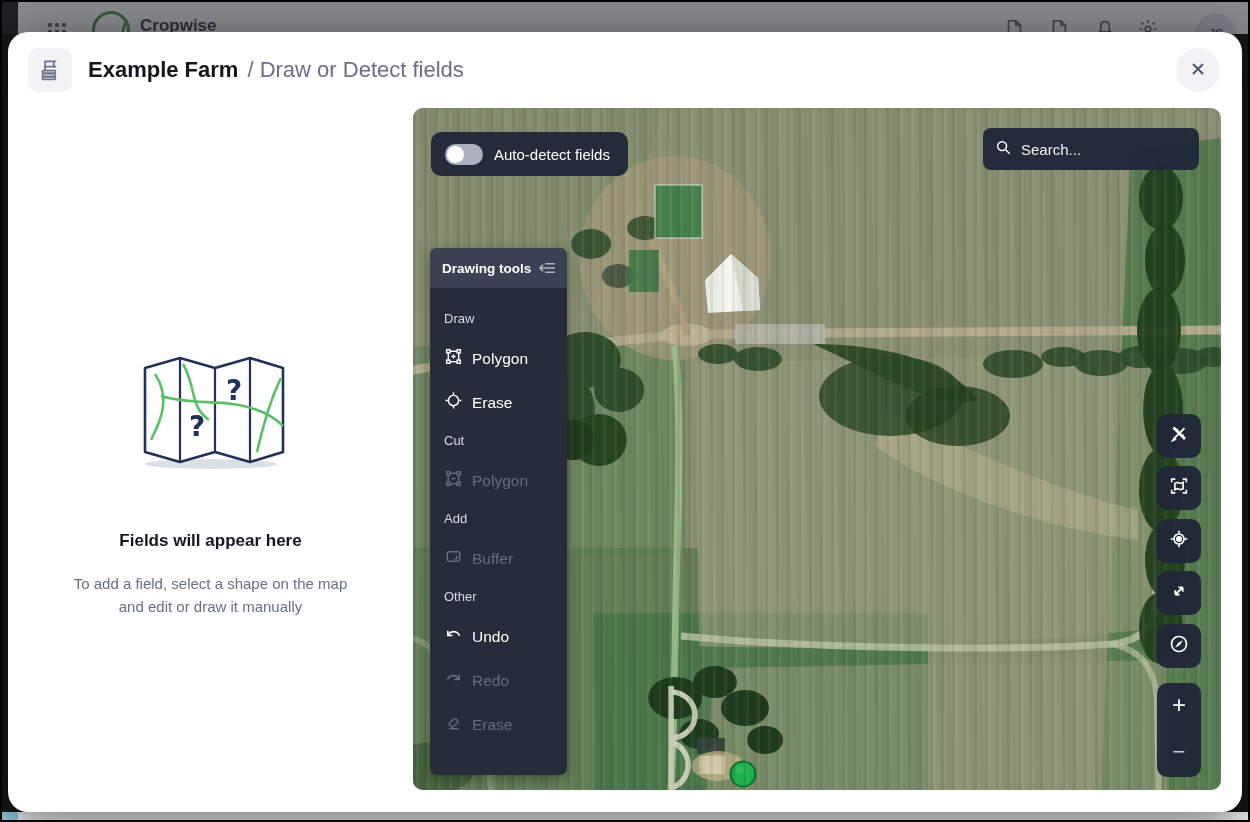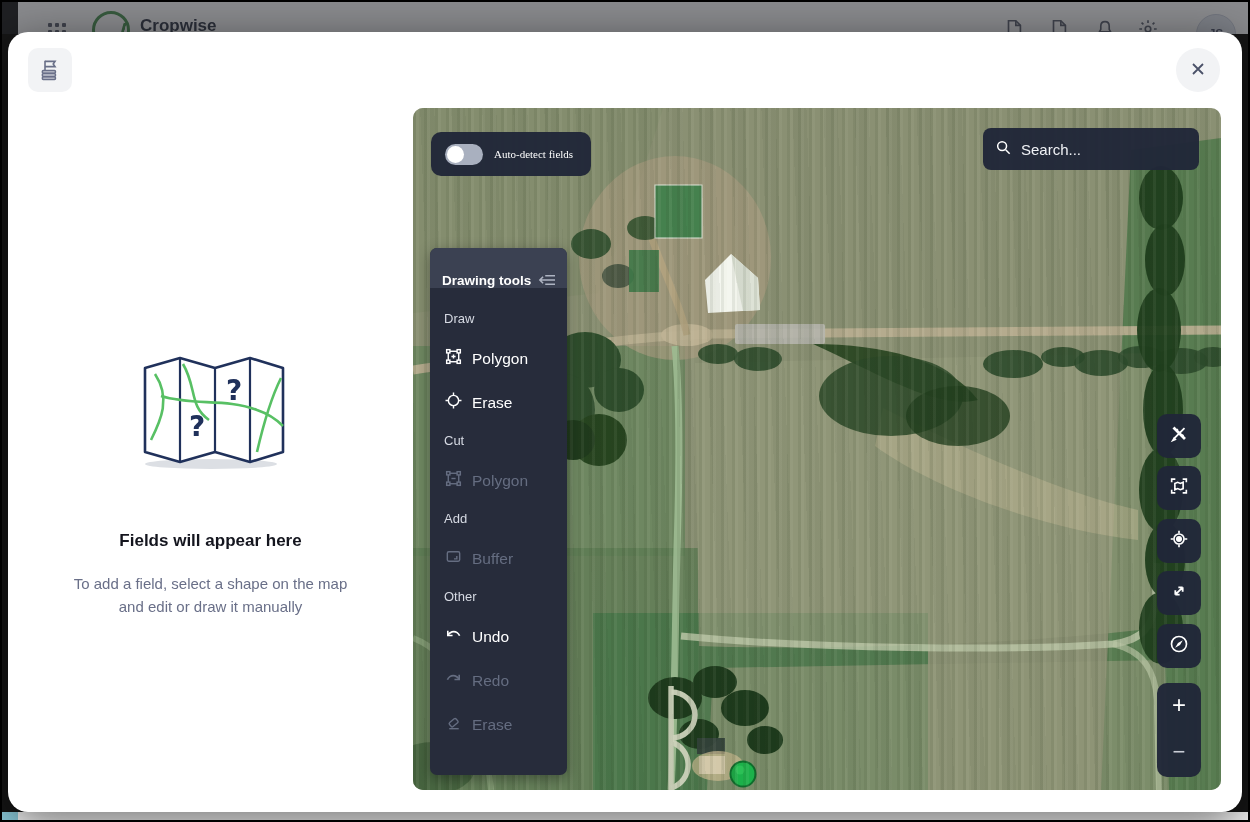--- a/index.html
+++ b/index.html
@@ -44,29 +44,29 @@
   .map svg.sat{position:absolute;left:0;top:0;}
   .map .texture{position:absolute;left:0;top:0;width:100%;height:100%;pointer-events:none;
     background:
       repeating-linear-gradient(90deg, rgba(45,60,30,0.09) 0 3px, rgba(215,218,195,0.07) 3px 6px, rgba(0,0,0,0) 6px 11px),
       repeating-linear-gradient(88deg, rgba(30,45,25,0.05) 0 14px, rgba(0,0,0,0) 14px 31px);}
 
   .pill{position:absolute;background:rgba(32,39,56,0.96);color:#fff;border-radius:10px;display:flex;align-items:center;}
   .autodetect{left:18px;top:24px;height:44px;padding:0 18px 0 14px;gap:11px;}
   .switch{width:38px;height:21px;border-radius:11px;background:#a9b0bf;position:relative;flex:0 0 auto;cursor:pointer;}
   .switch .knob{position:absolute;left:2px;top:2px;width:17px;height:17px;border-radius:50%;background:#fff;}
-  .autodetect .lbl{font-size:11px;font-family:Liberation Serif, serif;}
+  .autodetect .lbl{font-size:15px;}
 
   .searchbox{left:570px;top:20px;width:216px;height:42px;border-radius:8px;padding:0 12px;gap:8px;box-sizing:border-box;}
   .searchbox input{background:transparent;border:none;outline:none;color:#fff;font-size:15px;width:150px;font-family:inherit;}
   .searchbox input::placeholder{color:#f0f2f6;opacity:1;}
 
   
   .dtools{position:absolute;left:17px;top:140px;width:137px;height:527px;background:#272c3b;border-radius:7px;box-shadow:0 4px 14px rgba(0,0,0,0.35);}
-  .dtools-header{height:40px;background:#3b4152;border-radius:7px 7px 0 0;display:flex;align-items:flex-end;justify-content:space-between;padding:0 10px 0 12px;}
+  .dtools-header{height:40px;background:#3b4152;border-radius:7px 7px 0 0;display:flex;align-items:center;justify-content:space-between;padding:0 10px 0 12px;}
   .dtools-header .t{color:#fff;font-size:13.5px;font-weight:700;}
   .dtools-body{padding:4px 14px 0 14px;}
   .sec-label{color:#d6dae3;font-size:13px;margin-top:19px;}
   .tool-item{display:flex;align-items:center;gap:9px;margin-top:21px;font-size:15.5px;color:#fff;cursor:pointer;}
   .tool-item.disabled{color:#656d81;cursor:default;}
   .tool-item svg{flex:0 0 auto;}
 
   
   .ctl{position:absolute;left:744px;width:44px;height:44px;border-radius:10px;background:rgba(32,39,56,0.96);display:flex;align-items:center;justify-content:center;color:#fff;cursor:pointer;}
   .zoompill{position:absolute;left:744px;top:575px;width:44px;height:94px;border-radius:10px;background:rgba(32,39,56,0.96);display:flex;flex-direction:column;align-items:center;justify-content:space-between;padding:6px 0 10px 0;box-sizing:border-box;}
@@ -126,20 +126,24 @@
     <div class="modal-header">
       <div class="farm-chip">
         <svg width="24" height="24" viewBox="0 0 24 24" fill="none" stroke="currentColor" stroke-width="1.6">
           <path d="M7 2.8 V12"></path>
           <path d="M7 3.4 H17 L15.2 6 L17 8.6 H7" fill="none"></path>
           <rect x="4.4" y="12.6" width="13" height="2.4" rx="0.8"></rect>
           <rect x="4.4" y="15.8" width="13" height="2.4" rx="0.8"></rect>
           <rect x="4.4" y="19" width="13" height="2.4" rx="0.8"></rect>
         </svg>
       </div>
+      <div class="title-row">
+        <span class="title-main">Example Farm</span>
+        <span class="title-sub"><span>/</span> <span>Draw or Detect fields</span></span>
+      </div>
       <button class="close-btn">
         <span>
           <svg width="18" height="18" viewBox="0 0 18 18" stroke="currentColor" stroke-width="1.8" fill="none">
               <path d="M4 4 L14 14 M14 4 L4 14"></path>
             </svg>
         </span>
       </button>
     </div>
 
     <div class="empty">

